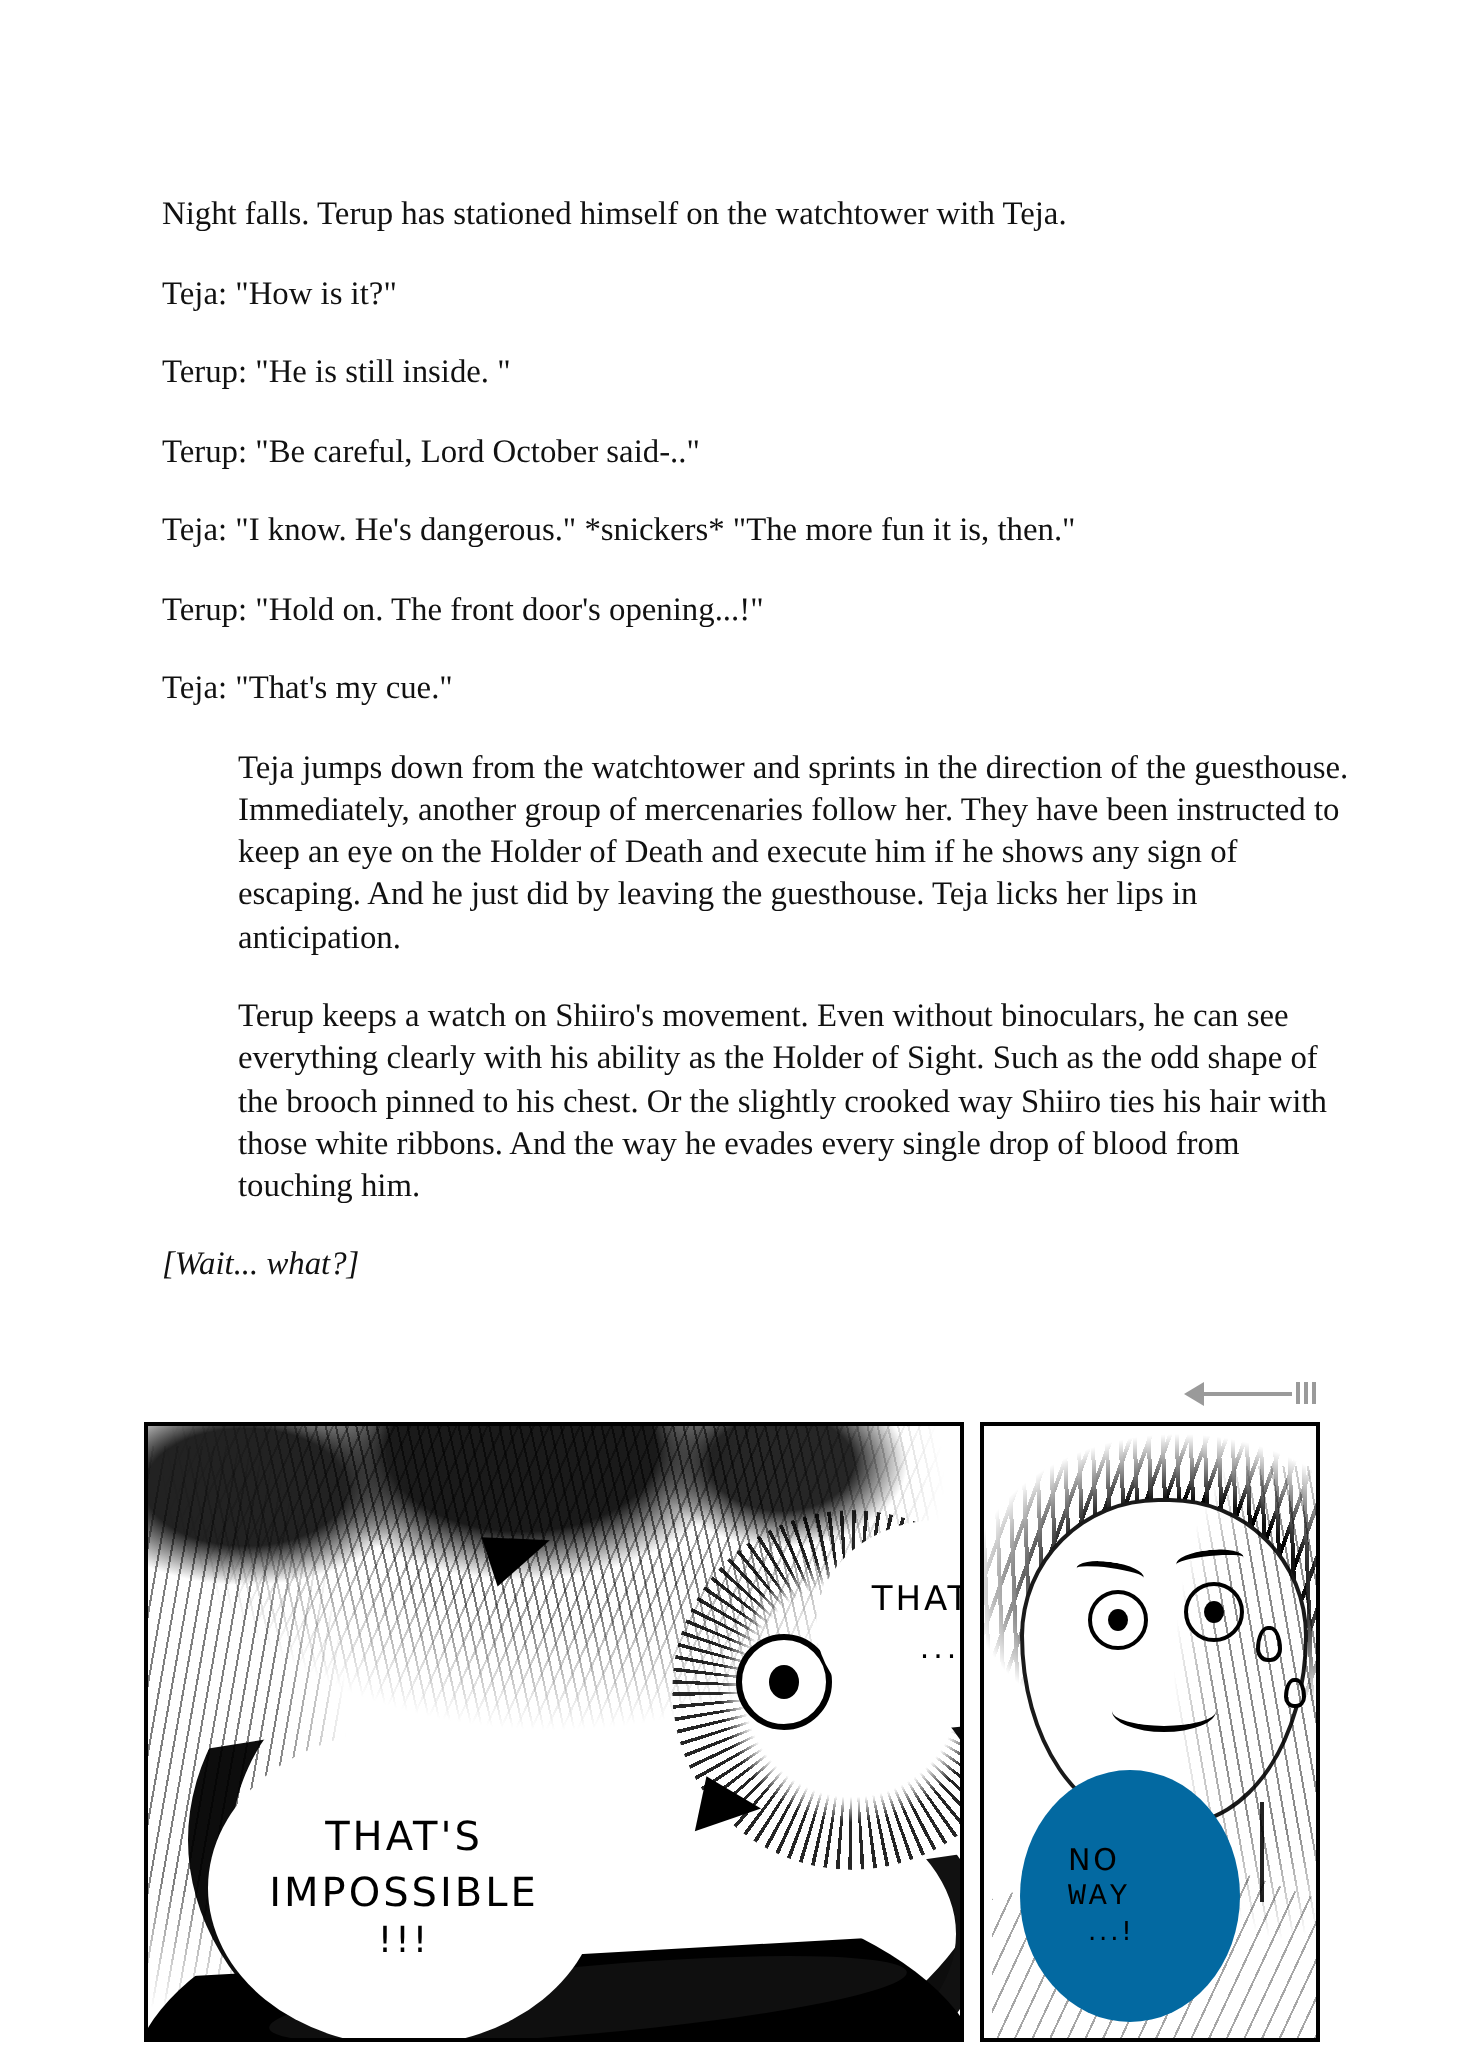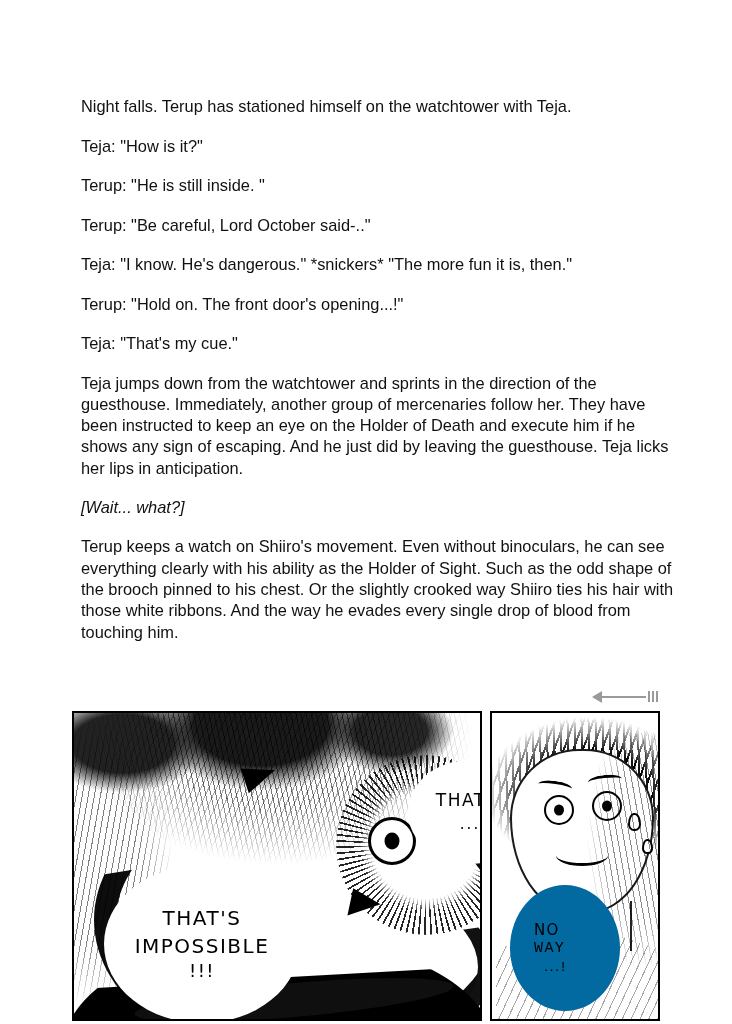--- a/index.html
+++ b/index.html
@@ -20,28 +20,29 @@
     height: 1024px;
     background: #ffffff;
   }
   .prose {
     position: absolute;
     left: 81px;
     top: 96px;
     width: 595px;
   }
   .para {
-    font-family: Liberation Sans, sans-serif;
+    font-family: Liberation Serif, serif;
     font-size: 16.4px;
     line-height: 21.5px;
     margin: 0 0 18px 0;
     color: #111111;
   }
   .para.block {
     line-height: 21.3px;
+    margin-left: 38px;
   }
   .para.italic {
     font-style: italic;
   }
   
   .comic {
     position: absolute;
     left: 72px;
     top: 711px;
     width: 588px;
@@ -372,22 +373,22 @@
 
   <div class="prose">
     <p class="para">Night falls. Terup has stationed himself on the watchtower with Teja.</p>
     <p class="para">Teja: "How is it?"</p>
     <p class="para">Terup: "He is still inside. "</p>
     <p class="para">Terup: "Be careful, Lord October said-.."</p>
     <p class="para">Teja: "I know. He's dangerous." *snickers* "The more fun it is, then."</p>
     <p class="para">Terup: "Hold on. The front door's opening...!"</p>
     <p class="para">Teja: "That's my cue."</p>
     <p class="para block">Teja jumps down from the watchtower and sprints in the direction of the guesthouse. Immediately, another group of mercenaries follow her. They have been instructed to keep an eye on the Holder of Death and execute him if he shows any sign of escaping. And he just did by leaving the guesthouse. Teja licks her lips in anticipation.</p>
+    <p class="para block">Terup keeps a watch on Shiiro's movement. Even without binoculars, he can see everything clearly with his ability as the Holder of Sight. Such as the odd shape of the brooch pinned to his chest. Or the slightly crooked way Shiiro ties his hair with those white ribbons. And the way he evades every single drop of blood from touching him.</p>
     <p class="para italic">[Wait... what?]</p>
-    <p class="para block">Terup keeps a watch on Shiiro's movement. Even without binoculars, he can see everything clearly with his ability as the Holder of Sight. Such as the odd shape of the brooch pinned to his chest. Or the slightly crooked way Shiiro ties his hair with those white ribbons. And the way he evades every single drop of blood from touching him.</p>
   </div>
 
   <div class="comic">
 
     <div class="arrow-marker">
       <span class="head"></span>
       <span class="shaft"></span>
       <span class="bars"></span>
     </div>
 

